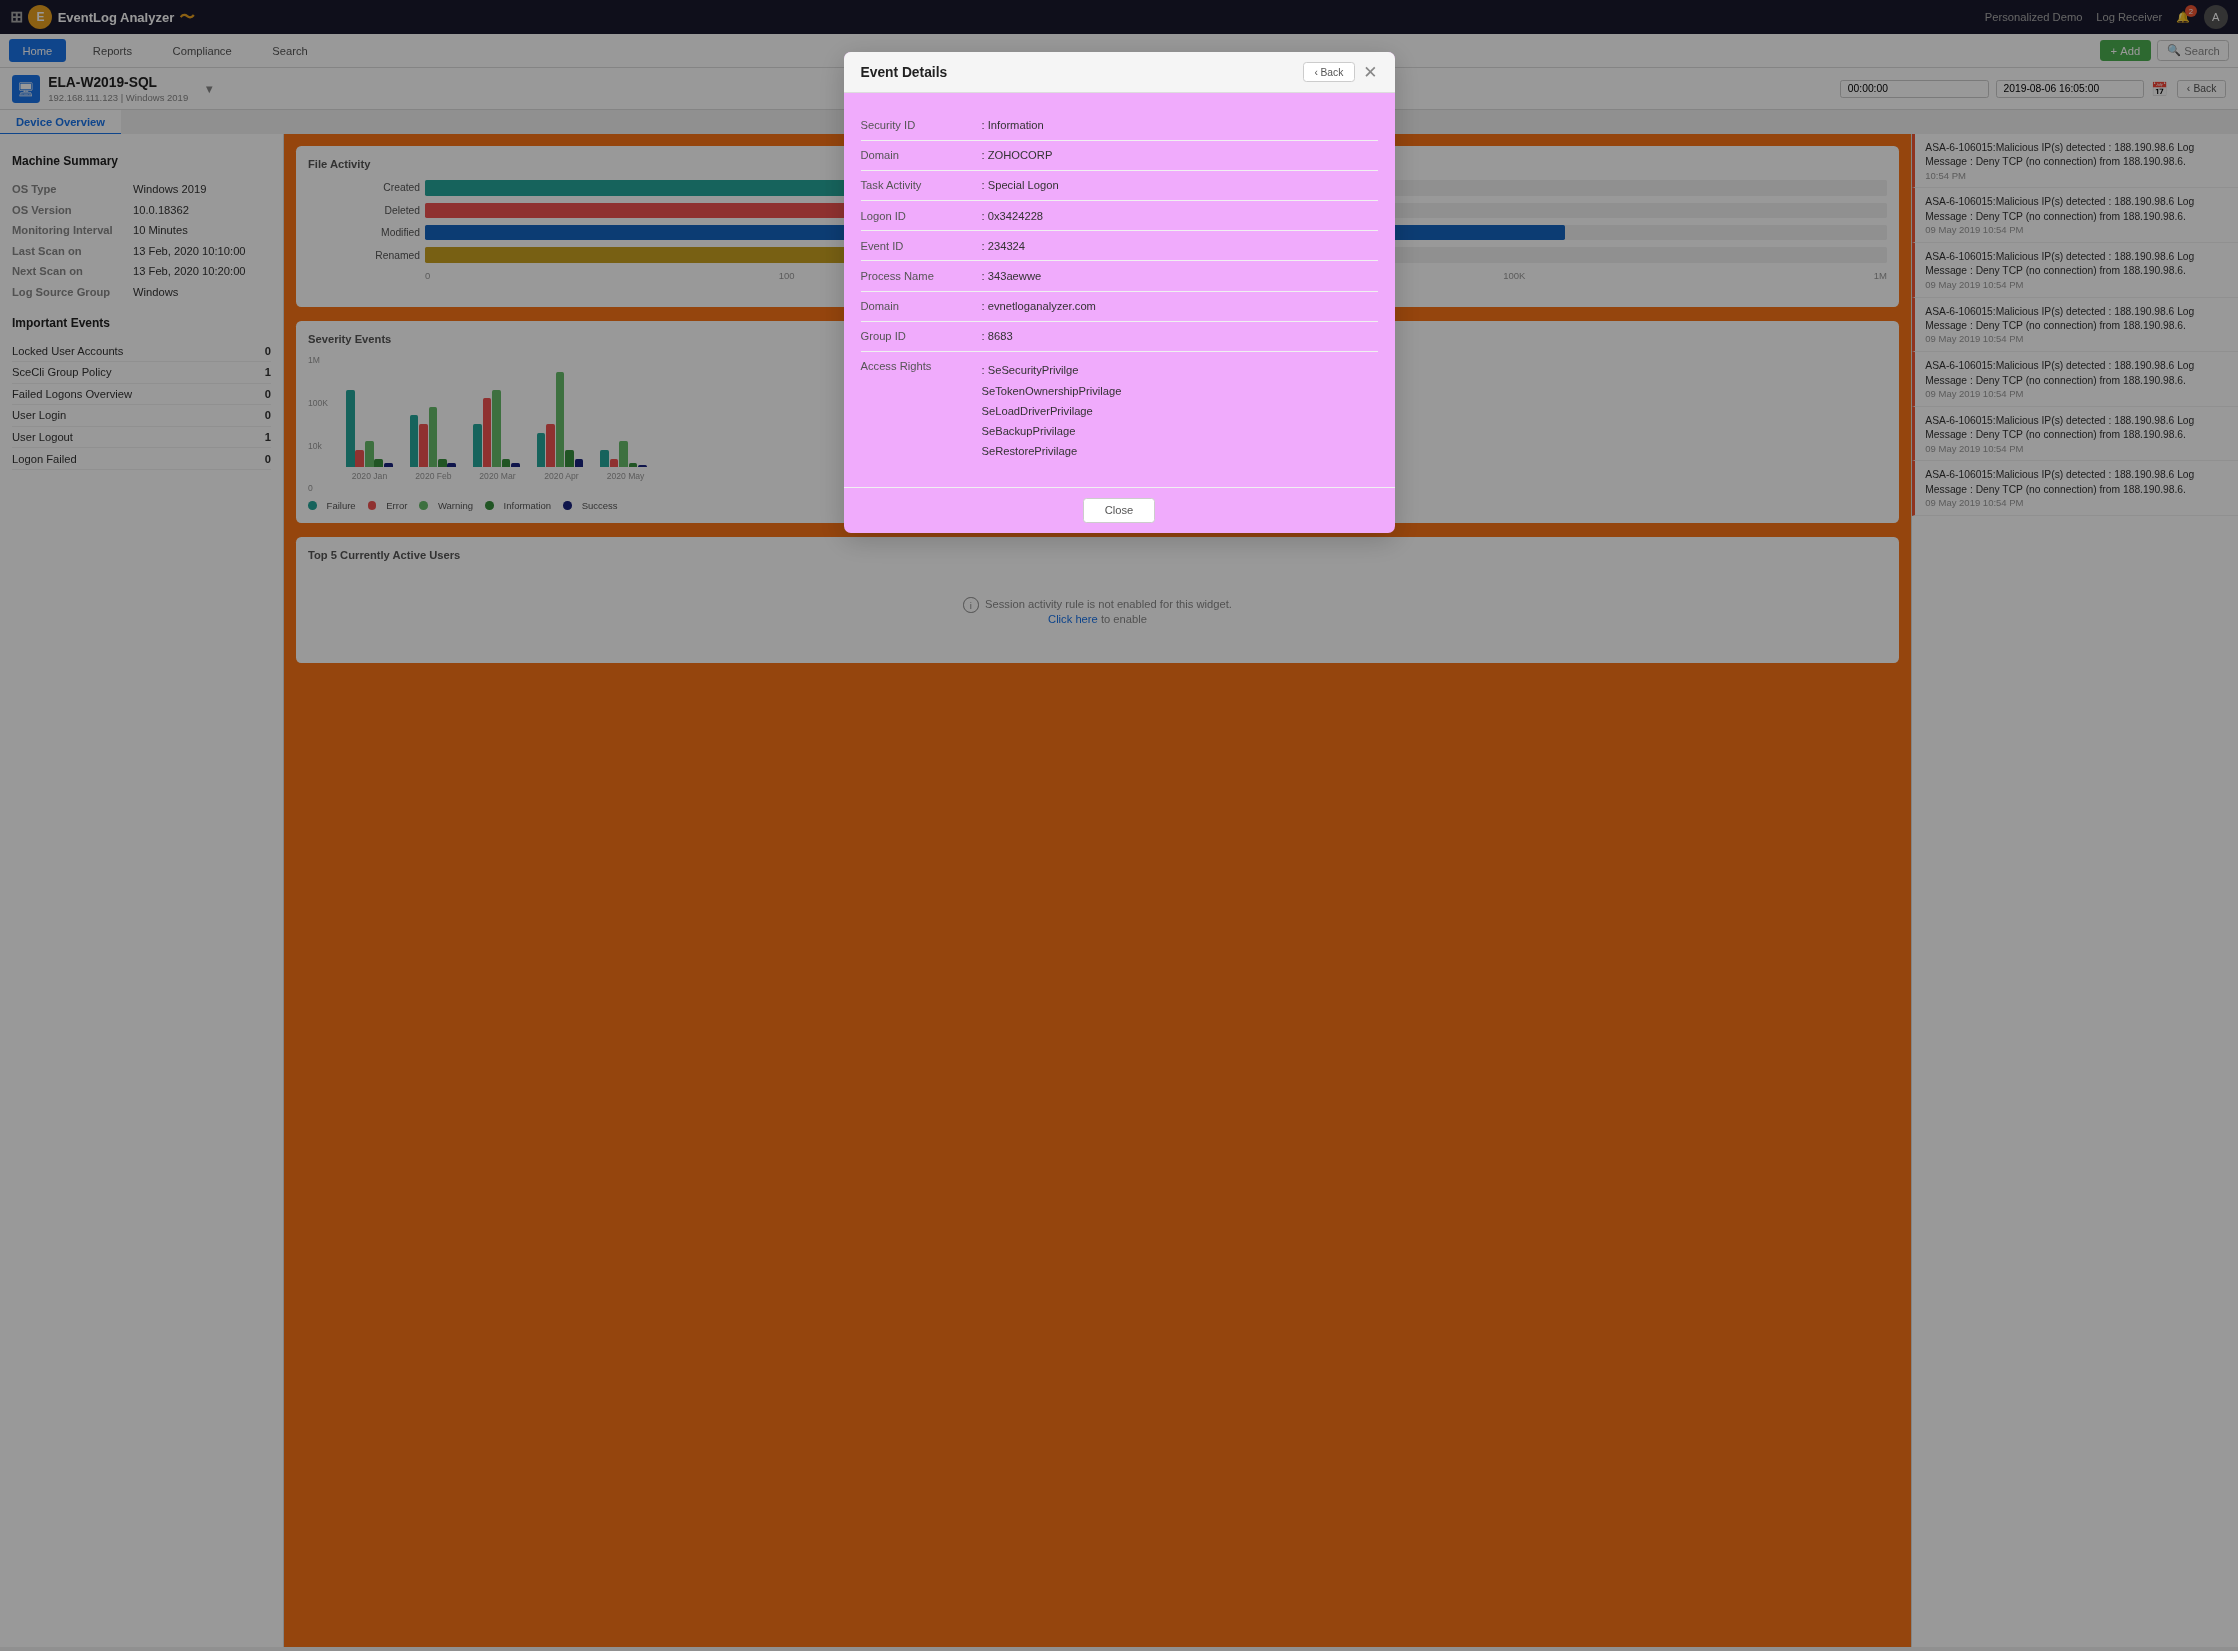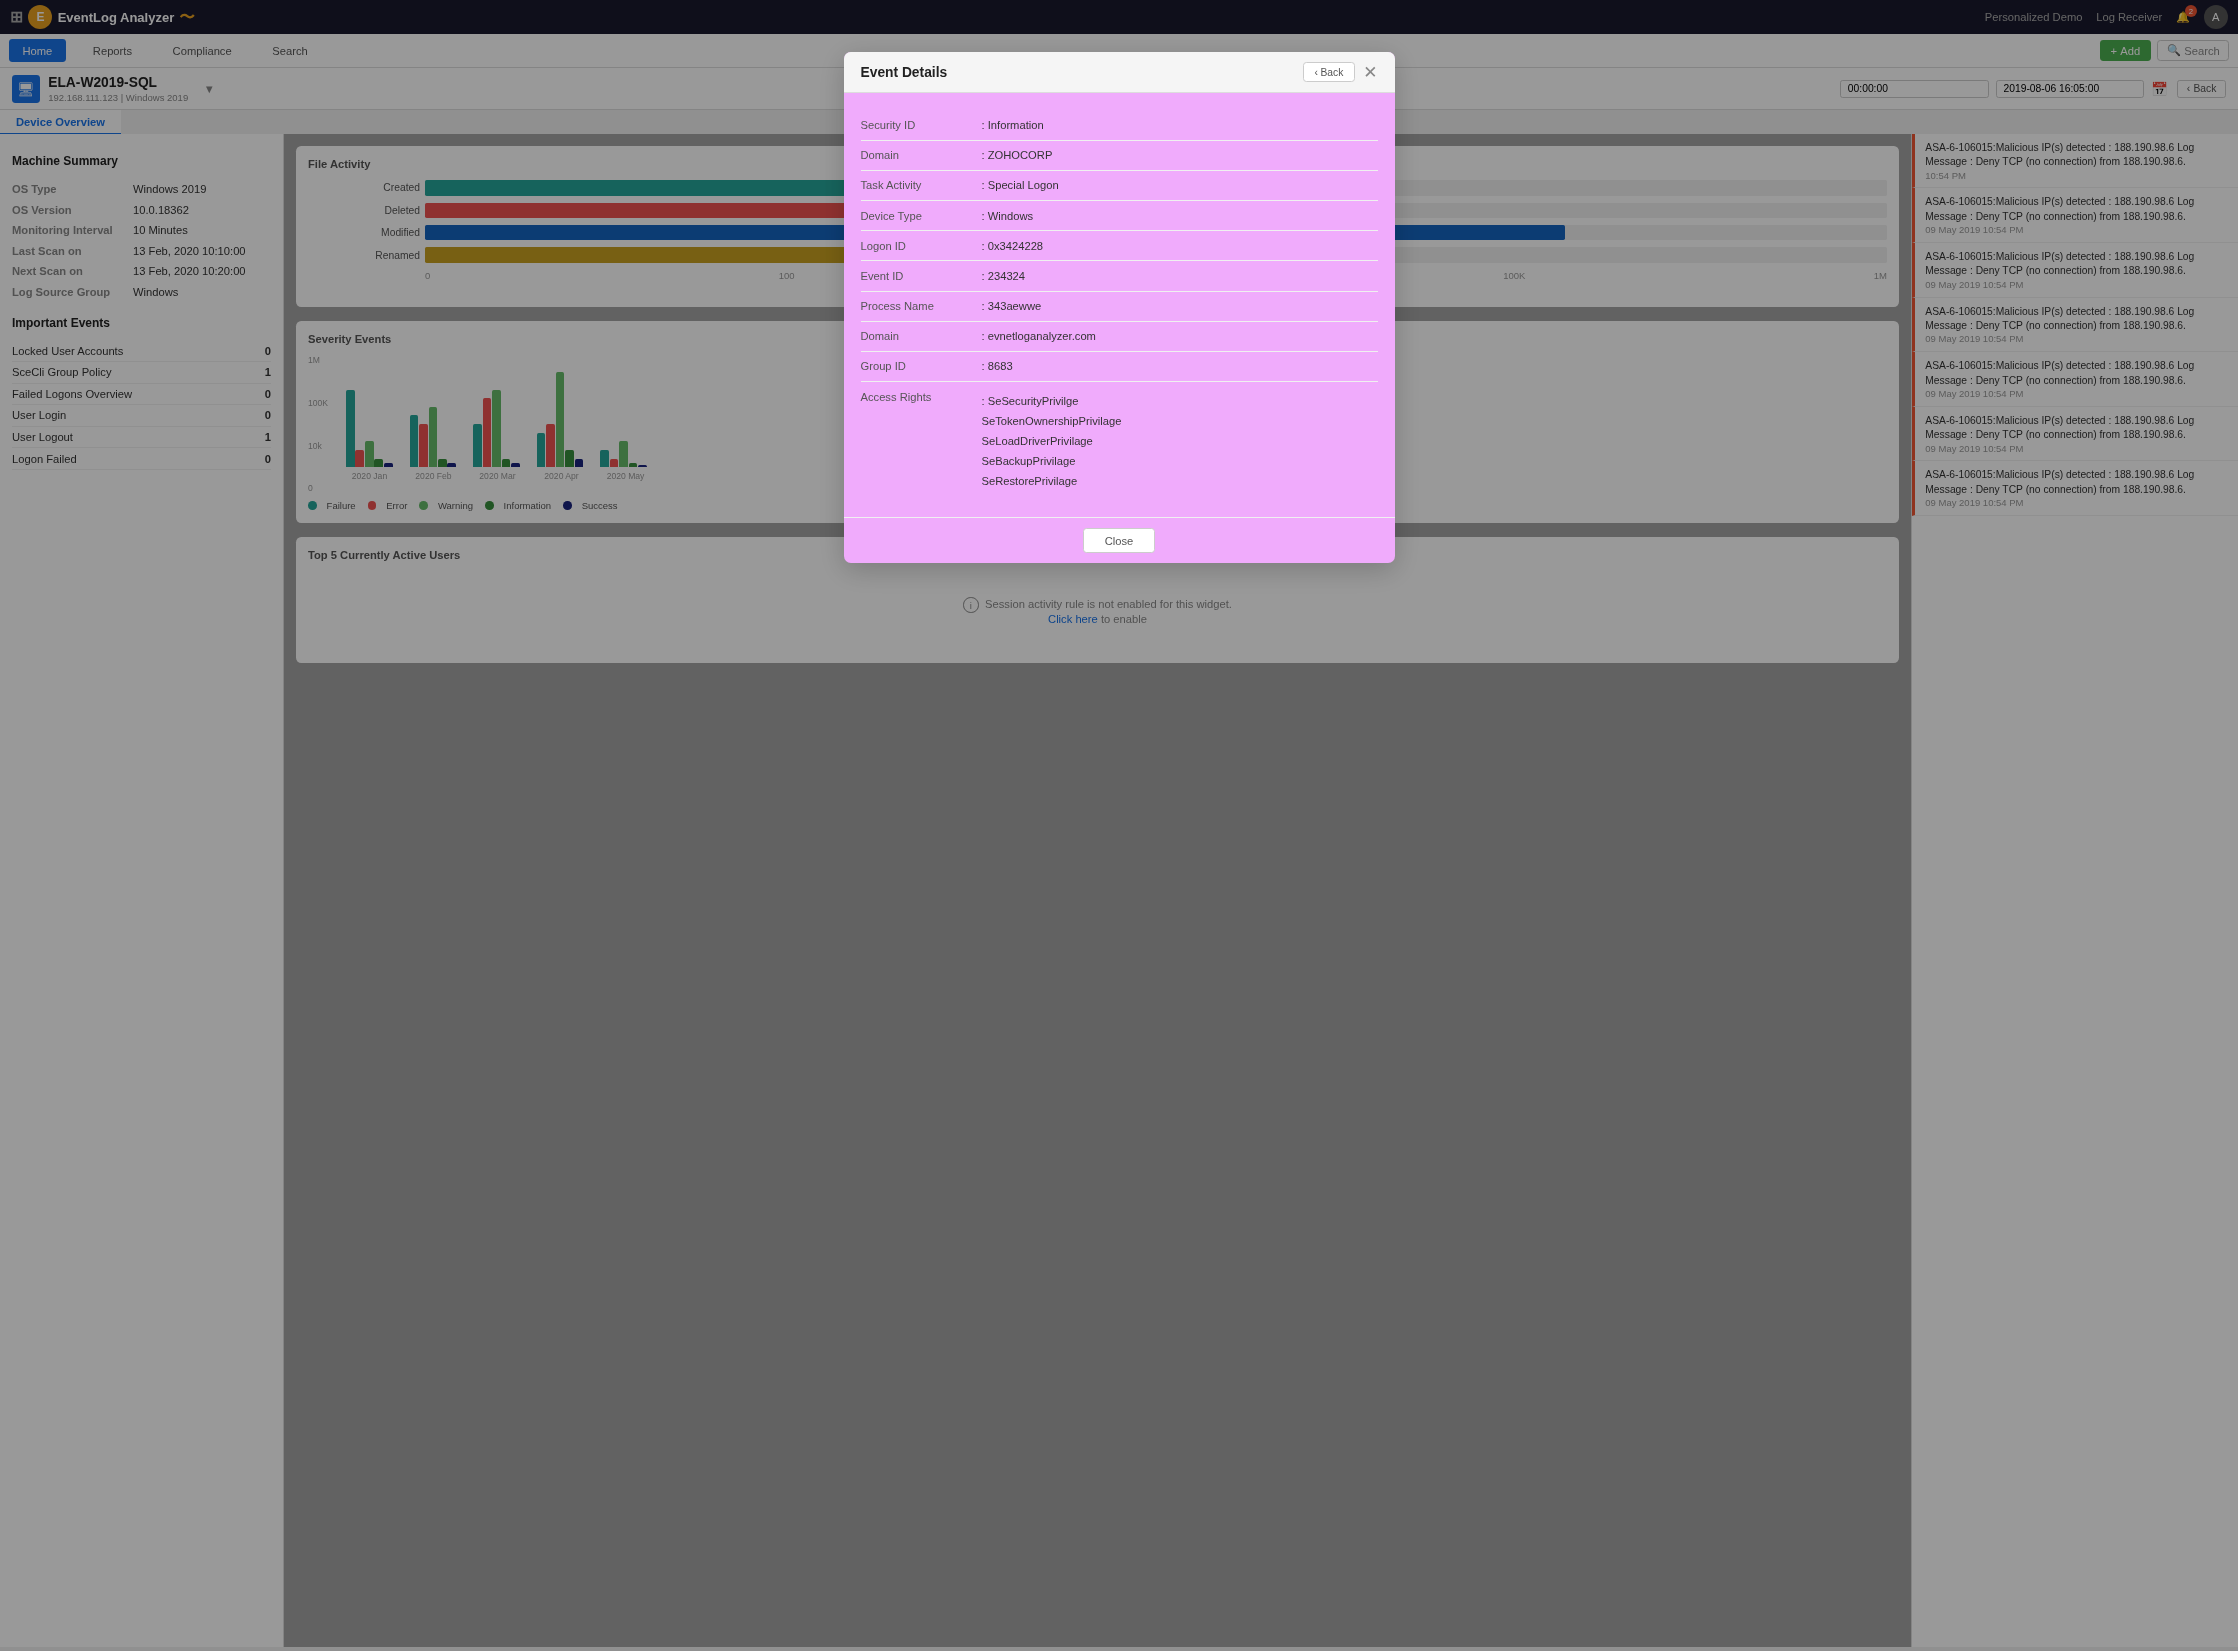--- a/index.html
+++ b/index.html
@@ -123,21 +123,21 @@
     .info-table tr td:last-child { color: #333; font-weight: 500; }
     .event-list { list-style: none; }
     .event-list li { display: flex; justify-content: space-between; padding: 4.3px 0; font-size: 11.2px; border-bottom: 0.9px solid #f0f0f0; }
     .event-list li .count { font-weight: bold; color: #333; }
 
     
     .center-panel {
       flex: 1;
       overflow-y: auto;
       padding: 12px;
-      background: #a3a3a3;
+      background: #f97316;
     }
 
     
     .right-panel {
       width: 327px;
       min-width: 327px;
       background: #fff;
       border-left: 0.9px solid #ddd;
       overflow-y: auto;
     }
@@ -558,24 +558,20 @@
   </div>
           <div class="modal-row">
     <span class="modal-key">Domain</span>
     <span class="modal-val" style="white-space:pre-line;">: ZOHOCORP</span>
   </div>
           <div class="modal-row">
     <span class="modal-key">Task Activity</span>
     <span class="modal-val" style="white-space:pre-line;">: Special Logon</span>
   </div>
           <div class="modal-row">
-    <span class="modal-key">Device Type</span>
-    <span class="modal-val" style="white-space:pre-line;">: Windows</span>
-  </div>
-          <div class="modal-row">
     <span class="modal-key">Logon ID</span>
     <span class="modal-val" style="white-space:pre-line;">: 0x3424228</span>
   </div>
           <div class="modal-row">
     <span class="modal-key">Event ID</span>
     <span class="modal-val" style="white-space:pre-line;">: 234324</span>
   </div>
           <div class="modal-row">
     <span class="modal-key">Process Name</span>
     <span class="modal-val" style="white-space:pre-line;">: 343aewwe</span>

